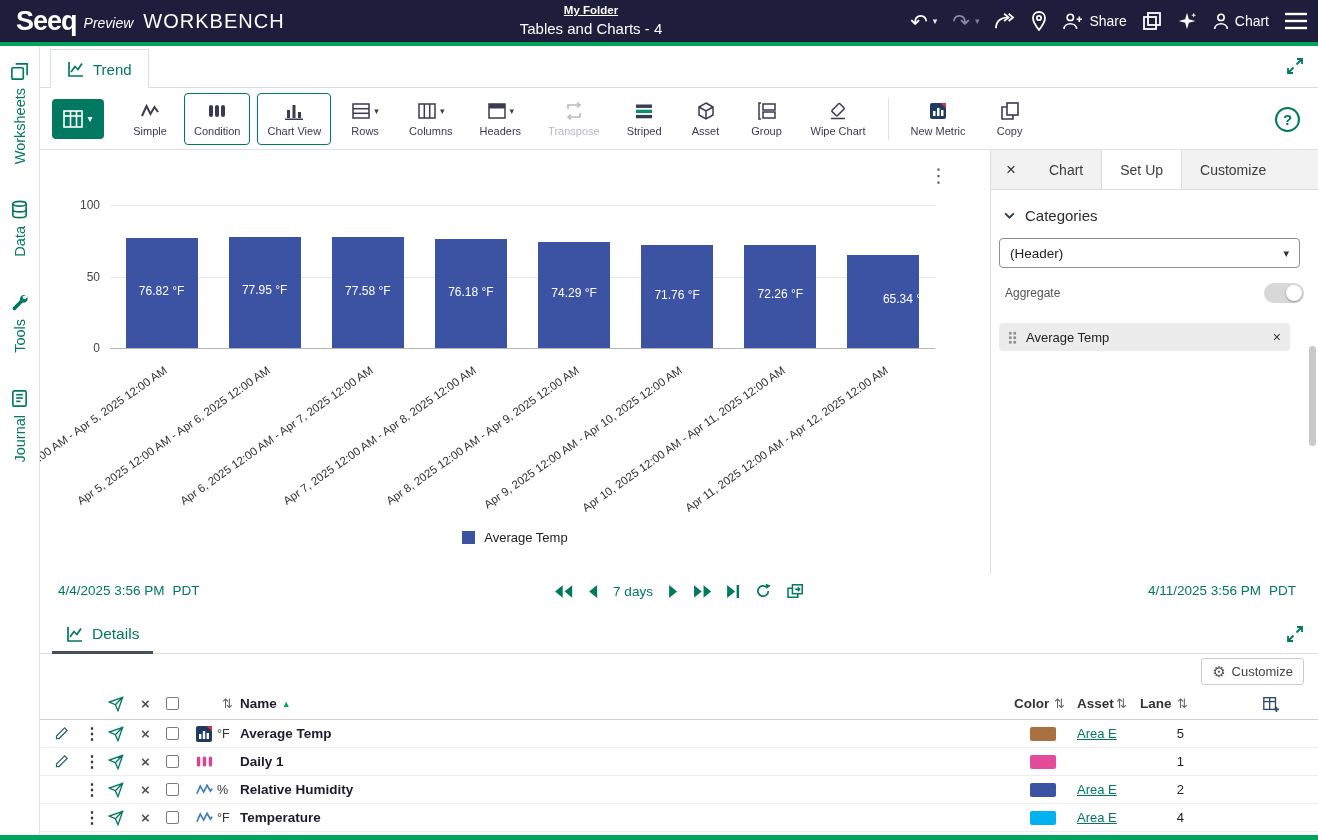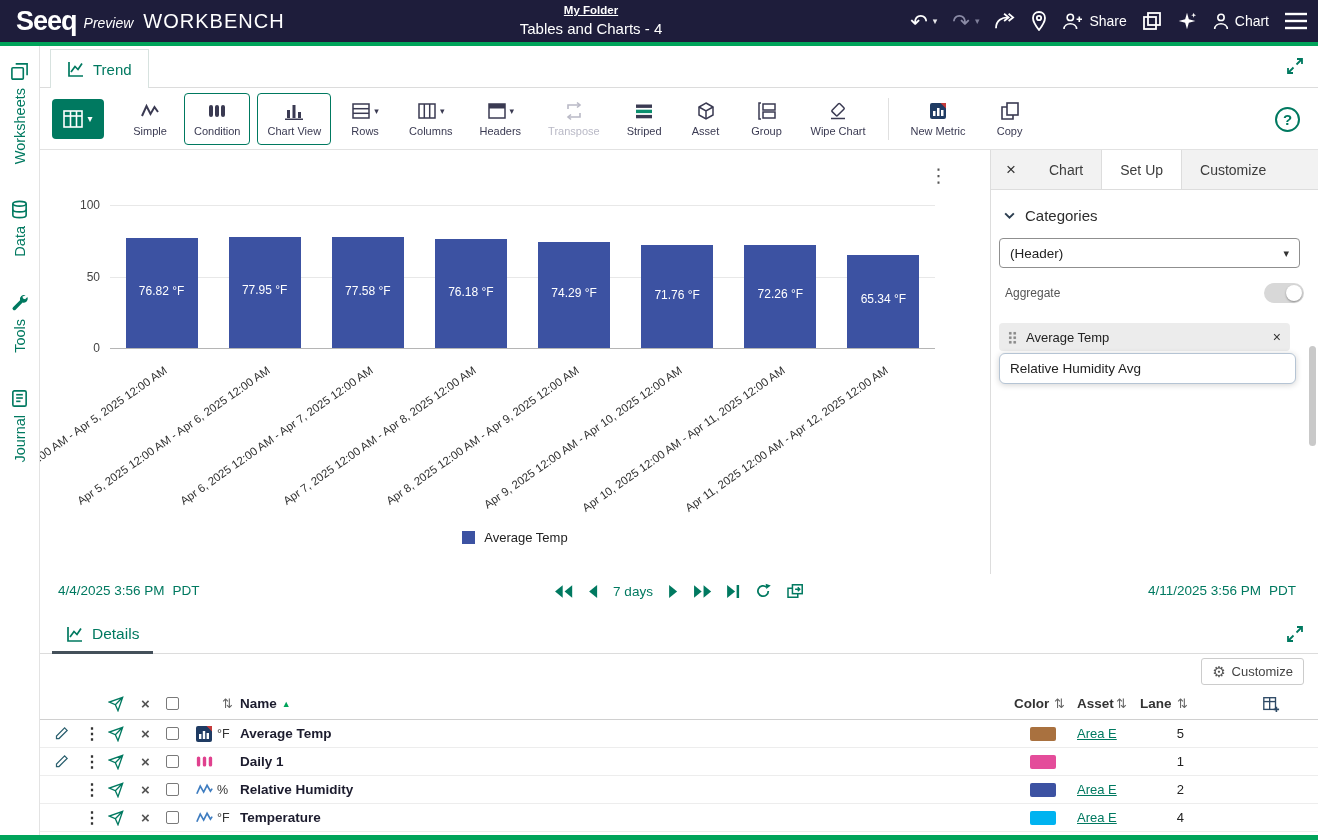--- a/index.html
+++ b/index.html
@@ -409,21 +409,21 @@
         <div class="bar" style="left: 498.062px; top: 91.7653px; width: 72px; height: 106.235px; background: rgb(60, 82, 162);"></div>
         <div class="bar-label" style="left: 489.062px; top: 135.883px;">74.29 °F</div>
         <div class="xlabel" style="left: 234.062px; top: 214px;">Apr 8, 2025 12:00 AM - Apr 9, 2025 12:00 AM</div>
         <div class="bar" style="left: 601.188px; top: 95.3832px; width: 72px; height: 102.617px; background: rgb(60, 82, 162);"></div>
         <div class="bar-label" style="left: 592.188px; top: 137.692px;">71.76 °F</div>
         <div class="xlabel" style="left: 337.188px; top: 214px;">Apr 9, 2025 12:00 AM - Apr 10, 2025 12:00 AM</div>
         <div class="bar" style="left: 704.312px; top: 94.6682px; width: 72px; height: 103.332px; background: rgb(60, 82, 162);"></div>
         <div class="bar-label" style="left: 695.312px; top: 137.334px;">72.26 °F</div>
         <div class="xlabel" style="left: 440.312px; top: 214px;">Apr 10, 2025 12:00 AM - Apr 11, 2025 12:00 AM</div>
         <div class="bar" style="left: 807.438px; top: 104.564px; width: 72px; height: 93.4362px; background: rgb(60, 82, 162);"></div>
-        <div class="bar-label" style="left: 798.438px; top: 142.282px;">65.34 °F</div>
+        <div class="bar-label" style="left: 798.438px; top: 142.282px; text-align: right;">65.34 °F</div>
         <div class="xlabel" style="left: 543.438px; top: 214px;">Apr 11, 2025 12:00 AM - Apr 12, 2025 12:00 AM</div>
       </div>
     <span class="kebab">⋮</span>
     <div class="legend">
       <span class="legend-sq" style="background: rgb(60, 82, 162);"></span>
       <span>Average Temp</span>
     </div>
   </div>
 
   <div class="setup-panel">
@@ -449,21 +449,20 @@
       <span class="toggle">
           <span class="knob"></span>
         </span>
     </div>
 
     <div class="series-chip">
       <span class="drag-dots"></span>
       <span>Average Temp</span>
       <span class="chip-x">×</span>
     </div>
-    <input class="series-input" value="Relative Humidity Avg" style="">
     <div class="sp-scrollbar"></div>
   </div>
 
   <div class="navrow">
     <div class="nav-left">
       <span>4/4/2025 3:56 PM</span>
       <span>PDT</span>
     </div>
     <div class="nav-center">
       <span class="pb">

